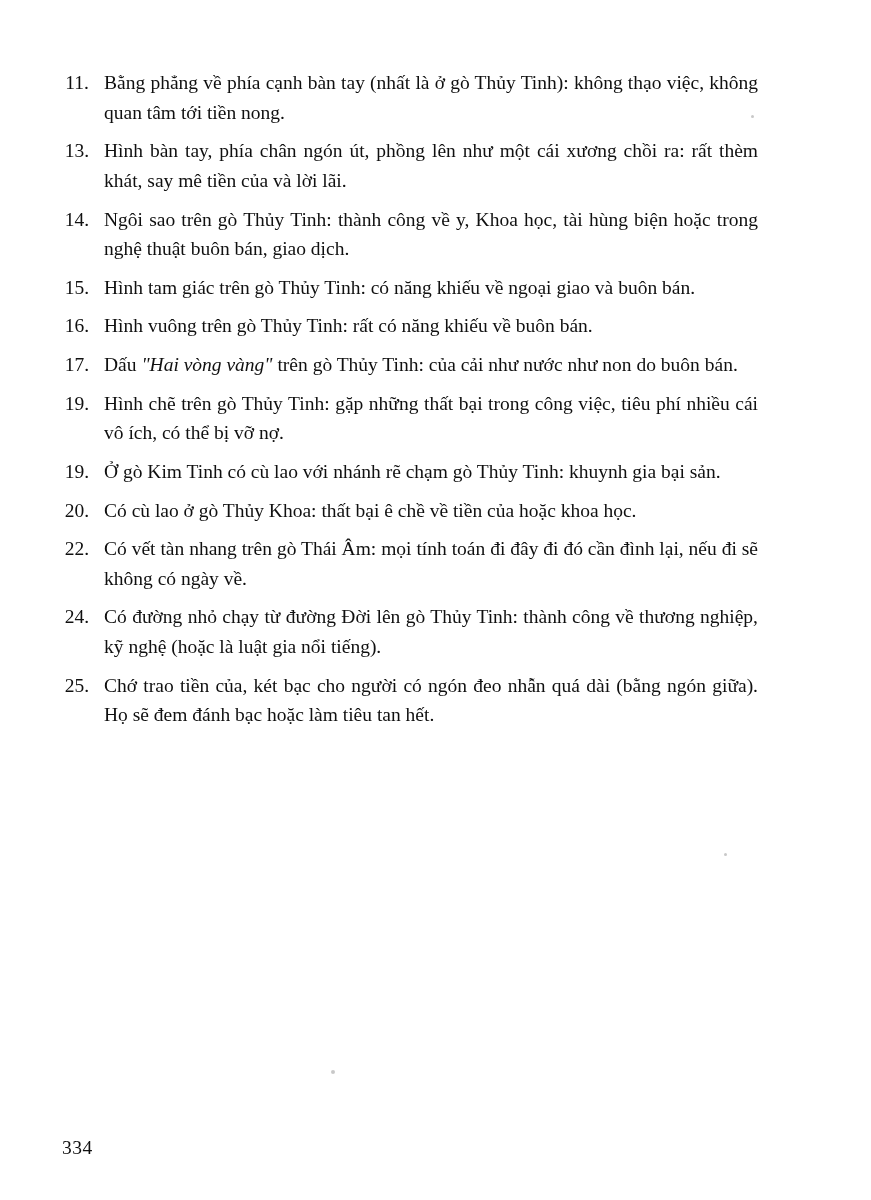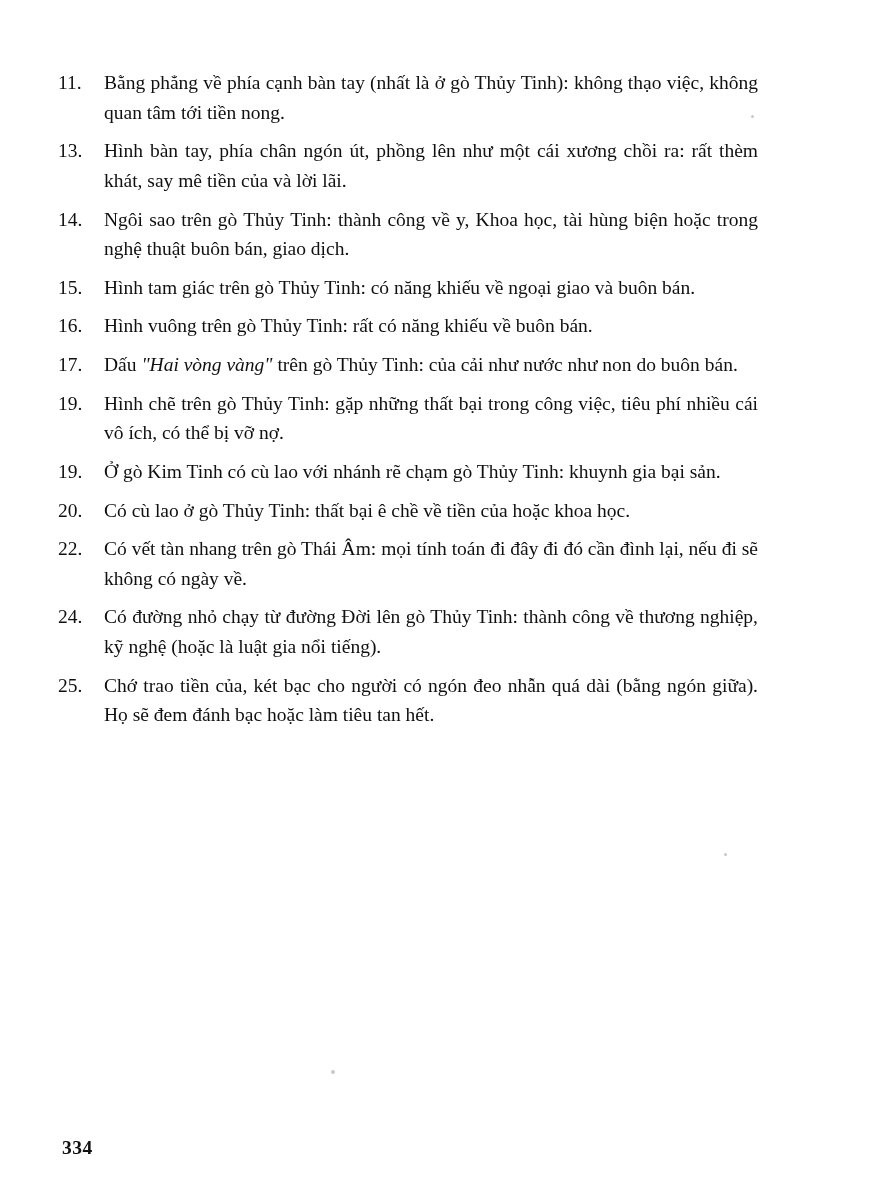--- a/index.html
+++ b/index.html
@@ -40,36 +40,35 @@
     font-size: 19.5px;
     line-height: 1.52;
     text-align: justify;
     text-justify: inter-word;
   }
   ol.list li .num {
     position: absolute;
     left: 0;
     top: 0;
     width: 38px;
-    text-align: left;
+    text-align: center;
     font-size: 19.5px;
   }
   ol.list li .txt {
     display: block;
   }
   ol.list li .txt i {
     font-style: italic;
   }
   .page-number {
     position: absolute;
     left: 62px;
     top: 1137px;
     font-size: 19.5px;
     letter-spacing: 0.5px;
-    font-weight: bold;
   }
   
   .speck {
     position: absolute;
     background: #9a9a9a;
     border-radius: 50%;
     opacity: 0.55;
   }
 </style>
 </head>
@@ -106,21 +105,21 @@
         <li>
           <span class="num">19.</span>
           <span class="txt"><span>Hình chẽ trên gò Thủy Tinh: gặp những thất bại trong công việc, tiêu phí nhiều cái vô ích, có thể bị vỡ nợ.</span></span>
         </li>
         <li>
           <span class="num">19.</span>
           <span class="txt"><span>Ở gò Kim Tinh có cù lao với nhánh rẽ chạm gò Thủy Tinh: khuynh gia bại sản.</span></span>
         </li>
         <li>
           <span class="num">20.</span>
-          <span class="txt"><span>Có cù lao ở gò Thủy Tinh: thất bại ê chề về tiền của hoặc khoa học.</span></span>
+          <span class="txt"><span>Có cù lao ở gò Thủy Khoa: thất bại ê chề về tiền của hoặc khoa học.</span></span>
         </li>
         <li>
           <span class="num">22.</span>
           <span class="txt"><span>Có vết tàn nhang trên gò Thái Âm: mọi tính toán đi đây đi đó cần đình lại, nếu đi sẽ không có ngày về.</span></span>
         </li>
         <li>
           <span class="num">24.</span>
           <span class="txt"><span>Có đường nhỏ chạy từ đường Đời lên gò Thủy Tinh: thành công về thương nghiệp, kỹ nghệ (hoặc là luật gia nổi tiếng).</span></span>
         </li>
         <li>

